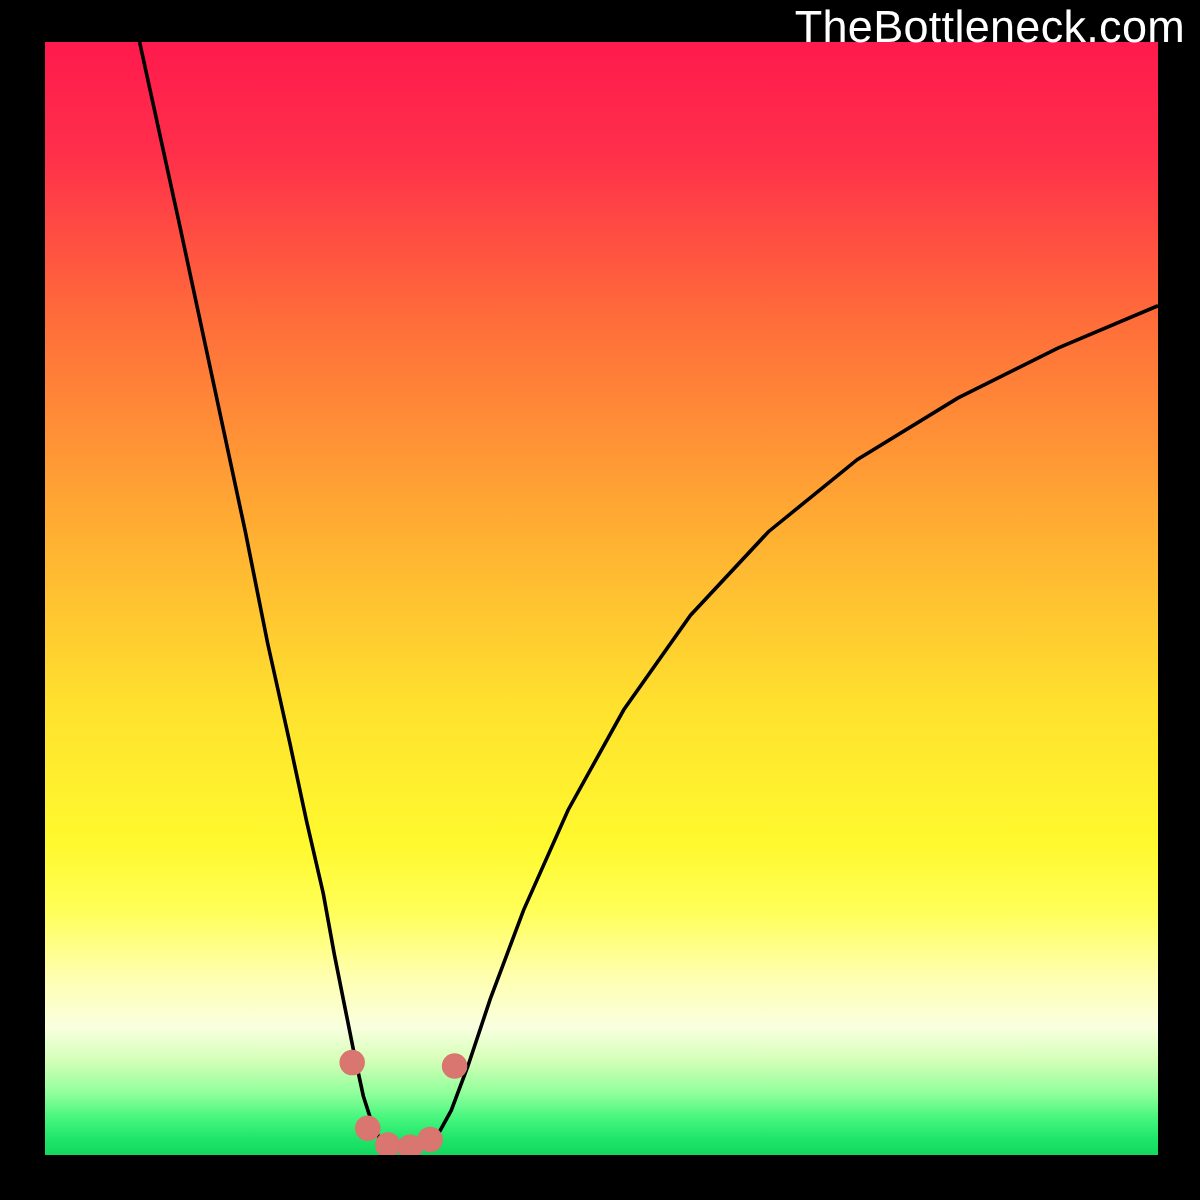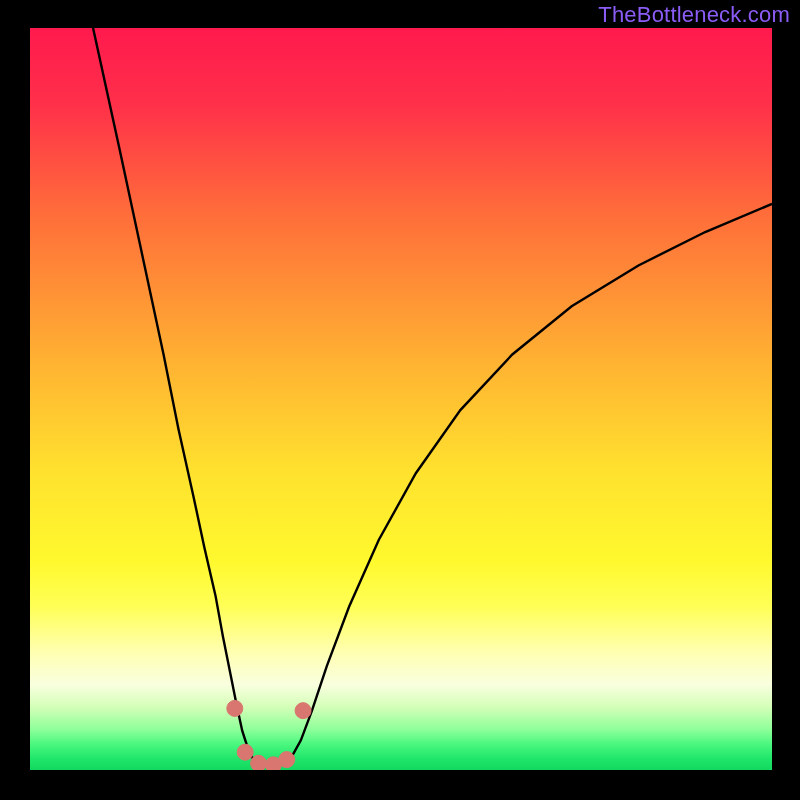--- a/index.html
+++ b/index.html
@@ -14,22 +14,22 @@
   .outer {
     width: 800px;
     height: 800px;
     background: #000;
     position: relative;
   }
   .watermark {
     position: absolute;
     top: 2px;
     right: 10px;
-    color: #8b5cf6;
-    font-size: 22px;
+    color: #ffffff;
+    font-size: 30px;
     letter-spacing: 0.2px;
     z-index: 5;
     user-select: none;
   }
   .plot {
     position: absolute;
     left: 30px;
     top: 28px;
     width: 742px;
     height: 742px;

